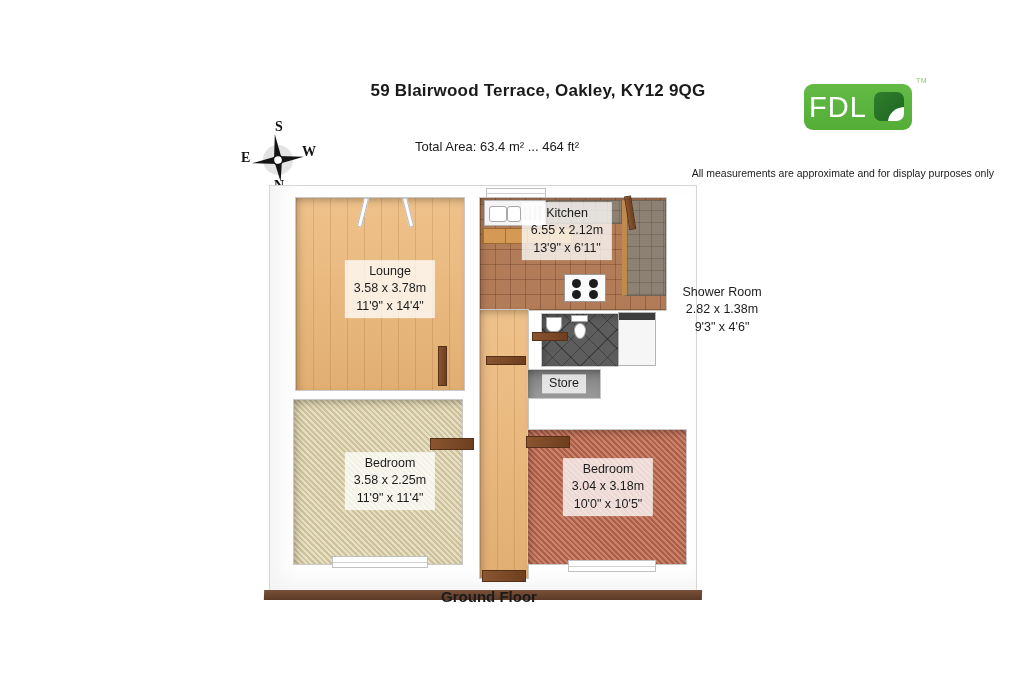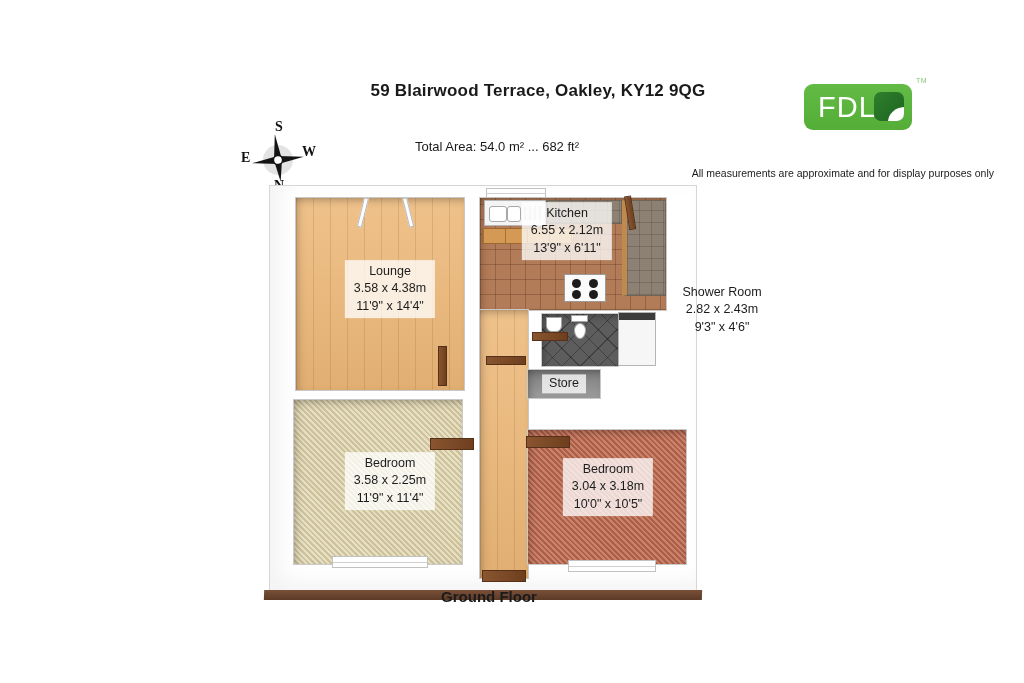--- a/index.html
+++ b/index.html
@@ -25,21 +25,21 @@
   .compass .pt{position:absolute;font-family:"Liberation Serif",serif;font-weight:bold;font-size:14px;color:#111;}
   .compass .pt.s{left:33px;top:-3px;}
   .compass .pt.n{left:32px;top:56px;}
   .compass .pt.e{left:-1px;top:28px;}
   .compass .pt.w{left:60px;top:22px;}
 
   
   .logo{left:804px;top:84px;width:108px;height:46px;border-radius:9px;
     background:linear-gradient(180deg,#63bb45,#53ad37);
     display:flex;align-items:center;justify-content:flex-start;}
-  .logo-text{color:#fff;font-size:29px;letter-spacing:1px;padding-left:14px;line-height:1;}
+  .logo-text{color:#fff;font-size:29px;letter-spacing:1px;padding-left:5px;line-height:1;}
   .leaf{position:absolute;right:8px;top:8px;width:30px;height:29px;border-radius:7px;
     background:linear-gradient(135deg,#2f7f2c,#1d6422);overflow:hidden;}
   .leaf-fold{position:absolute;right:-1px;bottom:-1px;width:17px;height:15px;background:#fff;
     border-top-left-radius:100% 100%;border-bottom-right-radius:6px;}
   .tm{left:916px;top:77px;font-size:7px;color:#8cc47a;letter-spacing:.5px;}
 
   
   .plan{left:270px;top:186px;width:426px;height:404px;background:#ffffff;
     box-shadow:0 0 0 1px #d6d6d6, inset 10px -8px 22px rgba(0,0,0,0.05);}
   .plan-base{left:-6px;top:404px;width:438px;height:10px;
@@ -89,21 +89,21 @@
   .wbasin{background:#fff;border:1px solid #a5a5a5;border-radius:0 0 6px 6px;}
   .cistern{background:#fff;border:1px solid #a5a5a5;}
   .bowl{background:#fff;border:1px solid #a5a5a5;border-radius:50% 50% 50% 50%/45% 45% 55% 55%;}
   .shower{background:#f6f6f6;border:1px solid #b5b5b5;}
   .shower-head{position:absolute;left:0;right:0;top:0;height:7px;background:#3c3c3c;}
 </style>
 </head>
 <body>
 
 <div class="abs title-wrap"><span class="title">59 Blairwood Terrace, Oakley, KY12 9QG</span></div>
-<div class="abs area-wrap"><span class="area">Total Area: 54.0 m² ... 682 ft²</span></div>
+<div class="abs area-wrap"><span class="area">Total Area: 63.4 m² ... 464 ft²</span></div>
 <div class="abs disclaimer-wrap"><span class="disclaimer">All measurements are approximate and for display purposes only</span></div>
 
 <div class="abs compass">
   <svg width="72" height="72" viewBox="0 0 72 72">
     <g transform="rotate(-7 36 38)">
       <circle cx="36" cy="38" r="15" fill="#e3e3e3"></circle>
       <polygon points="36,12 40,38 36,60 32,38" fill="#141414"></polygon>
       <polygon points="10,38 36,34 62,38 36,42" fill="#141414"></polygon>
       <circle cx="36" cy="38" r="4.6" fill="#ffffff" stroke="#141414" stroke-width="1.6"></circle>
     </g>
@@ -164,31 +164,31 @@
   <div class="door" style="left:160px;top:252px;width:44px;height:12px;"></div>
   <div class="door" style="left:256px;top:250px;width:44px;height:12px;"></div>
   <div class="door" style="left:212px;top:384px;width:44px;height:12px;"></div>
 
   <div class="window" style="left:216px;top:2px;width:60px;height:10px;"></div>
   <div class="window" style="left:62px;top:370px;width:96px;height:12px;"></div>
   <div class="window" style="left:298px;top:374px;width:88px;height:12px;"></div>
 
   <div class="room-label" style="left:120px;top:103px;">
     <div>Lounge</div>
-    <div>3.58 x 4.38m</div>
+    <div>3.58 x 3.78m</div>
     <div>11'9" x 14'4"</div>
   </div>
   <div class="room-label" style="left:297px;top:45px;">
     <div>Kitchen</div>
     <div>6.55 x 2.12m</div>
     <div>13'9" x 6'11"</div>
   </div>
   <div class="room-label nobg" style="left:452px;top:124px;">
     <div>Shower Room</div>
-    <div>2.82 x 2.43m</div>
+    <div>2.82 x 1.38m</div>
     <div>9'3" x 4'6"</div>
   </div>
   <div class="room-label" style="left:294px;top:198px;padding:1px 7px;">
     <div>Store</div>
   </div>
   <div class="room-label" style="left:120px;top:295px;">
     <div>Bedroom</div>
     <div>3.58 x 2.25m</div>
     <div>11'9" x 11'4"</div>
   </div>

